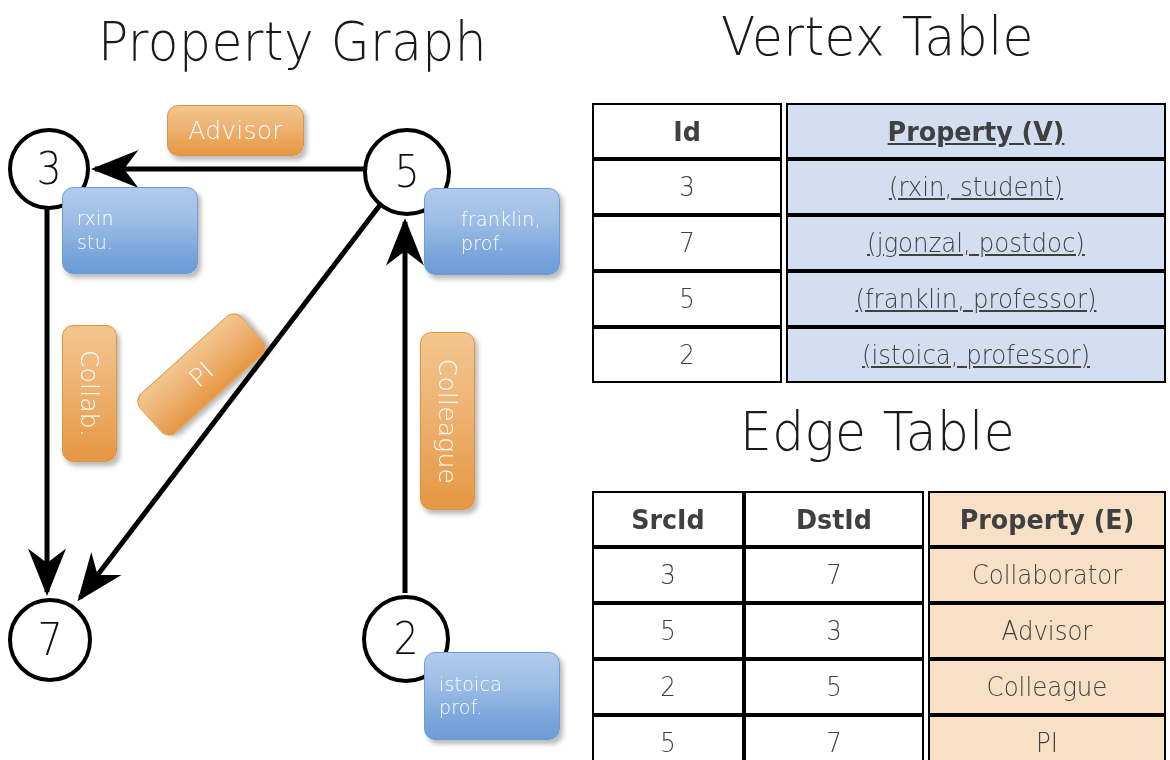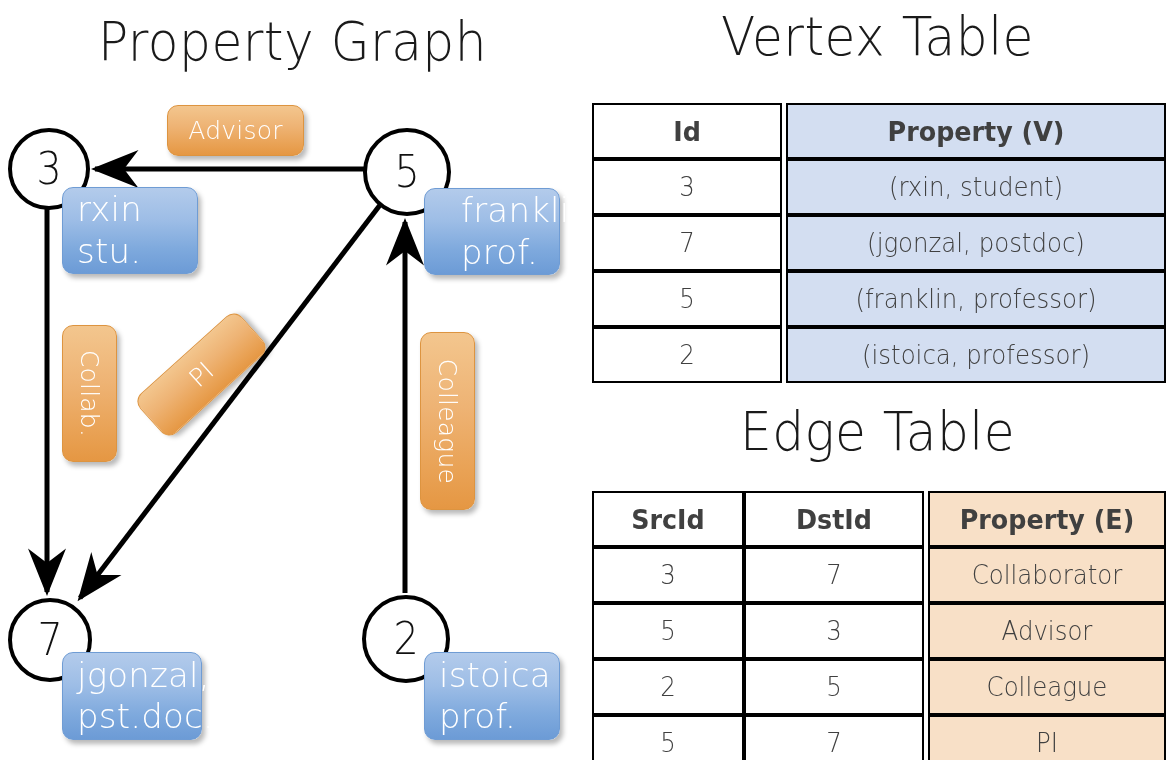--- a/index.html
+++ b/index.html
@@ -79,21 +79,21 @@
     flex-direction: column;
     justify-content: center;
     font-family: "DejaVu Sans", sans-serif;
     font-weight: 300;
     letter-spacing: 0.2px;
     box-shadow: 3px 4px 5px rgba(0,0,0,0.28);
   }
   .vbox {
     background: linear-gradient(to bottom, #b3cbeb 0%, #9dbde6 38%, #7ea9dd 72%, #6c9bd6 100%);
     border: 1px solid #6f9cd4;
-    font-size: 34px;
+    font-size: 19px;
     line-height: 1.22;
     padding: 7px 14px;
   }
   .ebox {
     background: linear-gradient(to bottom, #f3c68e 0%, #eeb374 42%, #e9a255 78%, #e59743 100%);
     border: 1px solid #dd9440;
     font-size: 25px;
     align-items: center;
     justify-content: center;
     text-align: center;
@@ -122,21 +122,21 @@
     height: 52px;
     vertical-align: middle;
     background: #ffffff;
     transform-origin: center;
   }
   .data-table th {
     font-weight: 700;
     font-size: 27px;
   }
   .cell-inner { display: block; transform: scaleX(0.94); }
-  .prop-v { background: #d3def1 !important; }
+  .prop-v { background: #d3def1 !important; text-decoration: underline; }
   .prop-e { background: #f8e0c7 !important; }
   .gapcol { border: none !important; width: 4px; background: #fff !important; }
 
   #vertex-table { left: 592px; top: 103px; width: 574px; }
   #edge-table   { left: 592px; top: 491px; width: 574px; }
 </style>
 </head>
 <body>
 
 <div id="root">
@@ -181,24 +181,20 @@
     <div class="vbox" style="left:62px; top:187px; width:136px; height:87px;">
       <div>rxin</div>
       <div>stu.</div>
     </div>
 
     <div class="vbox" style="left:424px; top:188px; width:136px; height:87px;padding-left:36px;">
       <div>franklin,</div>
       <div>prof.</div>
     </div>
 
-    <div class="vbox" style="left:62px; top:652px; width:140px; height:88px;">
-      <div>jgonzal,</div>
-      <div>pst.doc.</div>
-    </div>
 
     <div class="vbox" style="left:424px; top:652px; width:136px; height:88px;">
       <div>istoica</div>
       <div>prof.</div>
     </div>
 
     <div class="ebox" style="left:167px; top:105px; width:137px; height:51px;">
       <span class="ebox-label">Advisor</span>
     </div>
 

